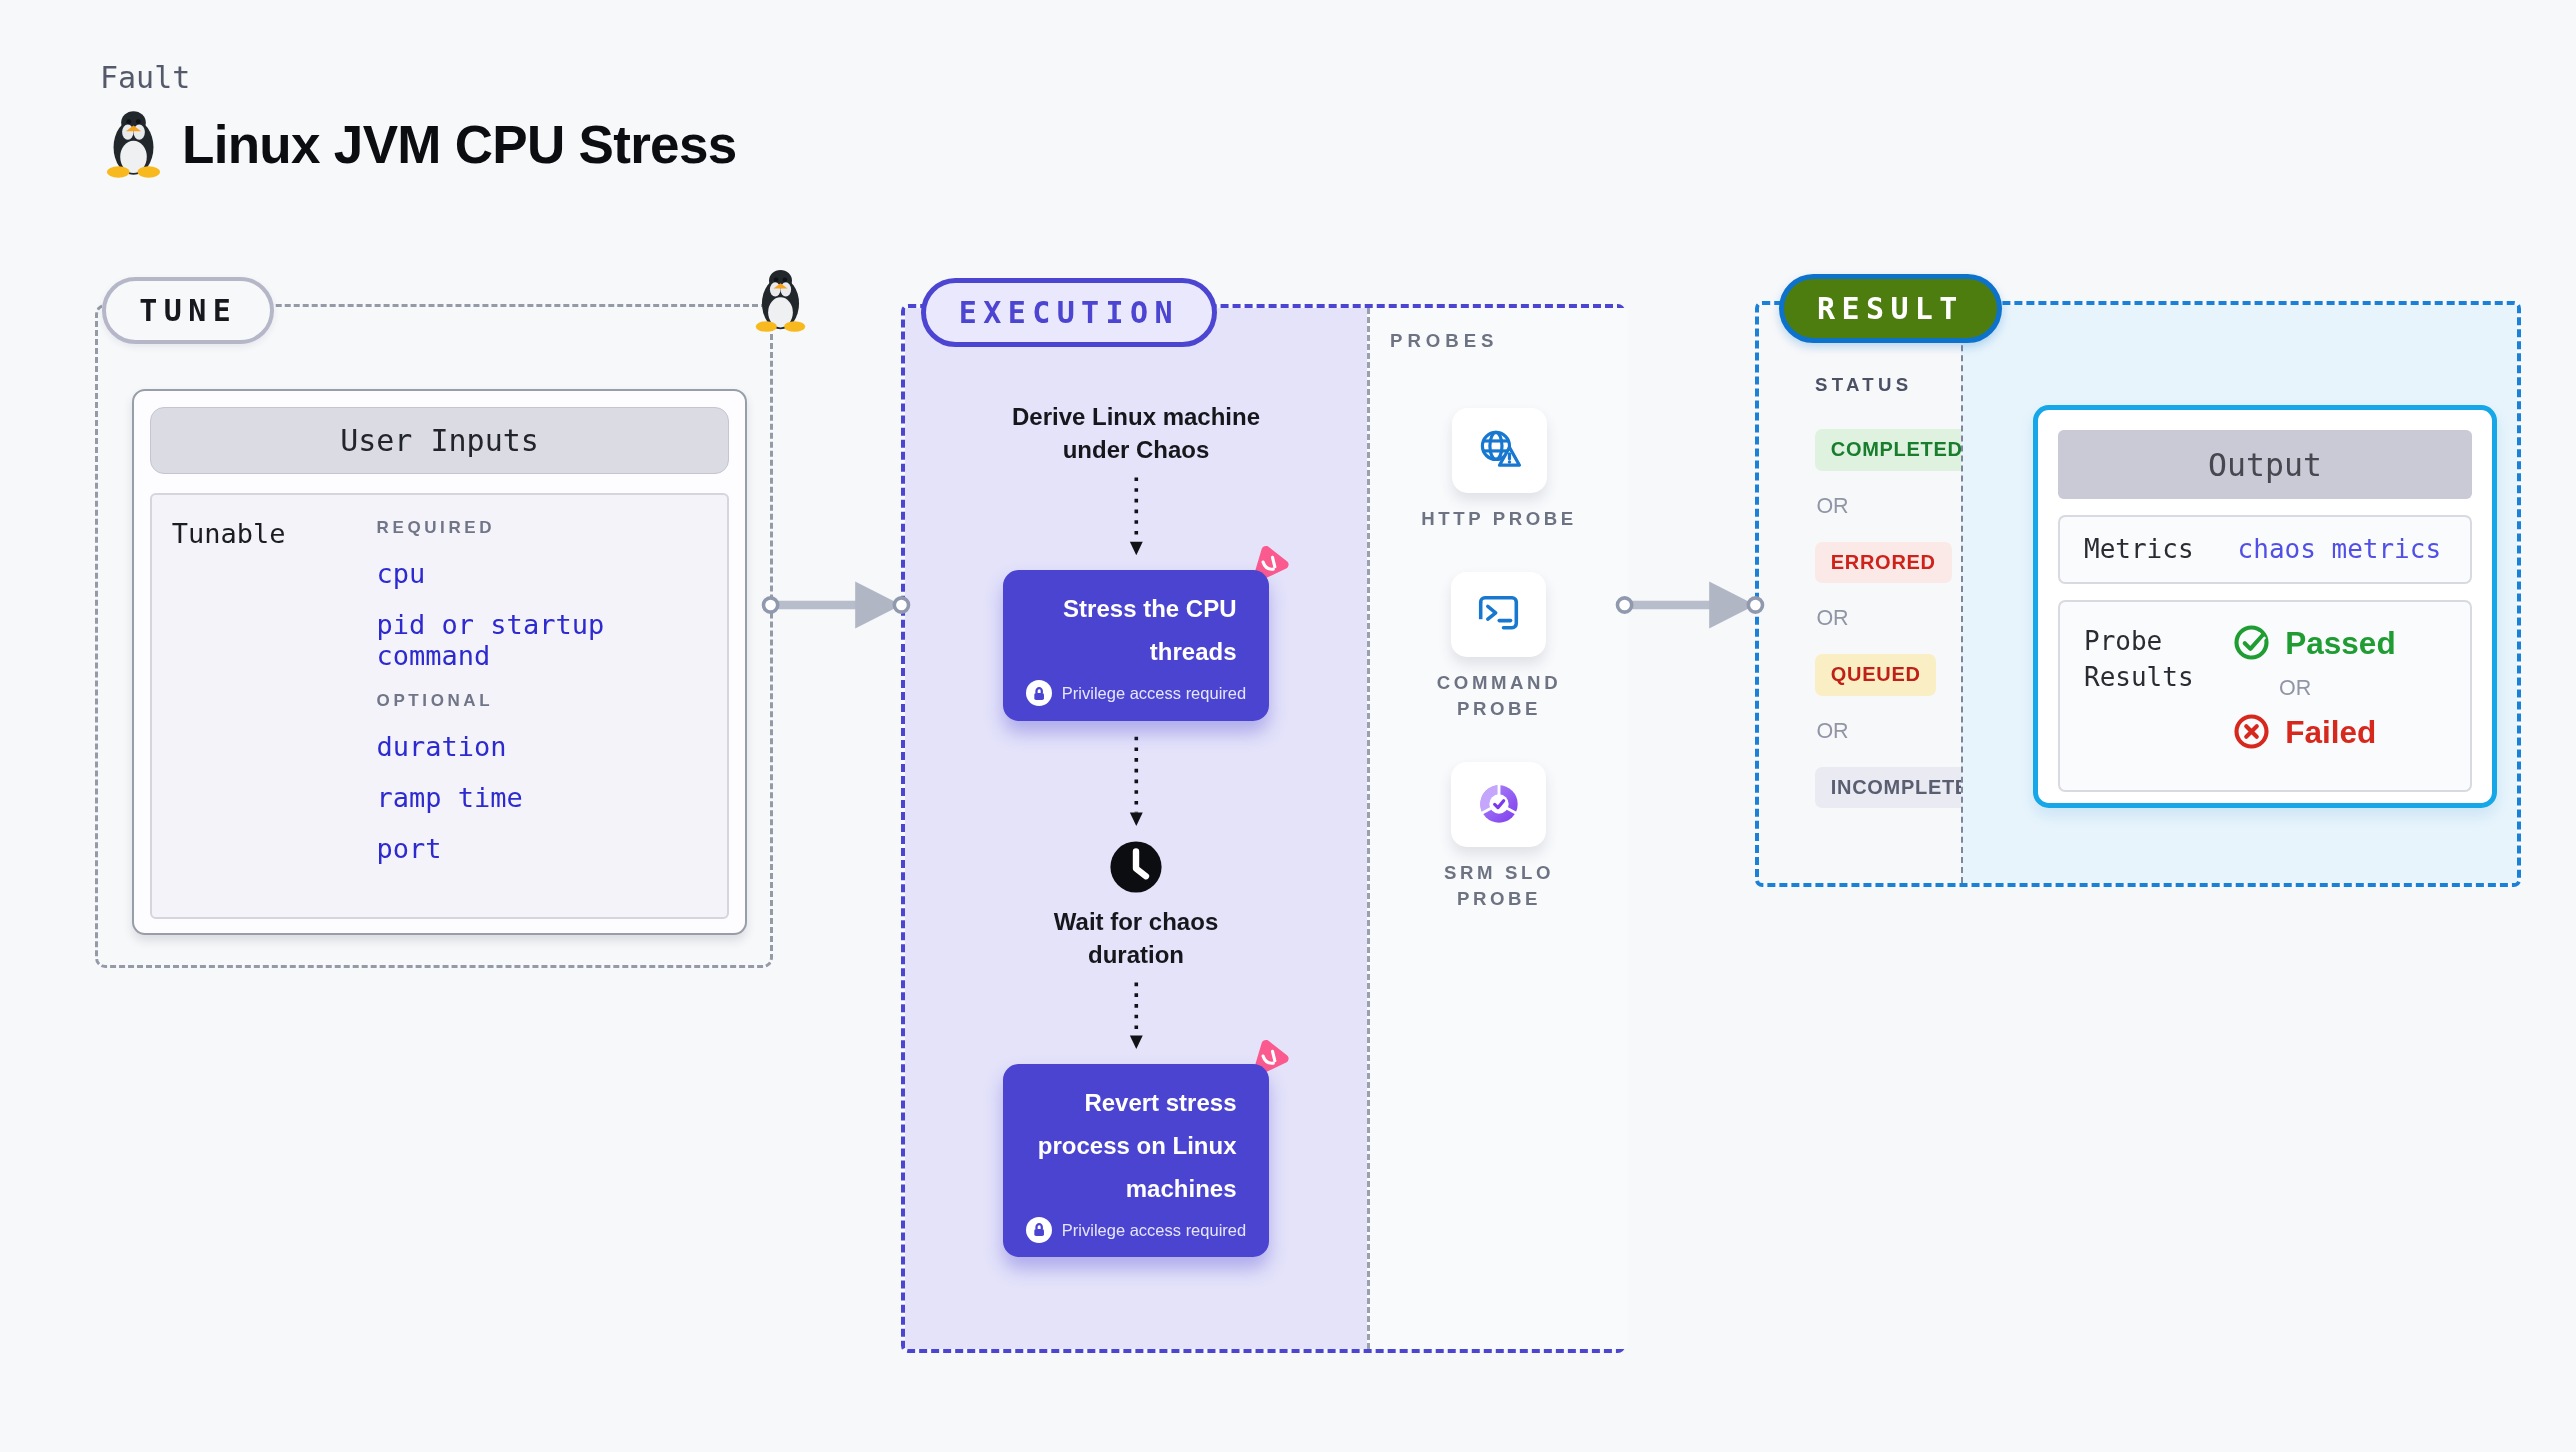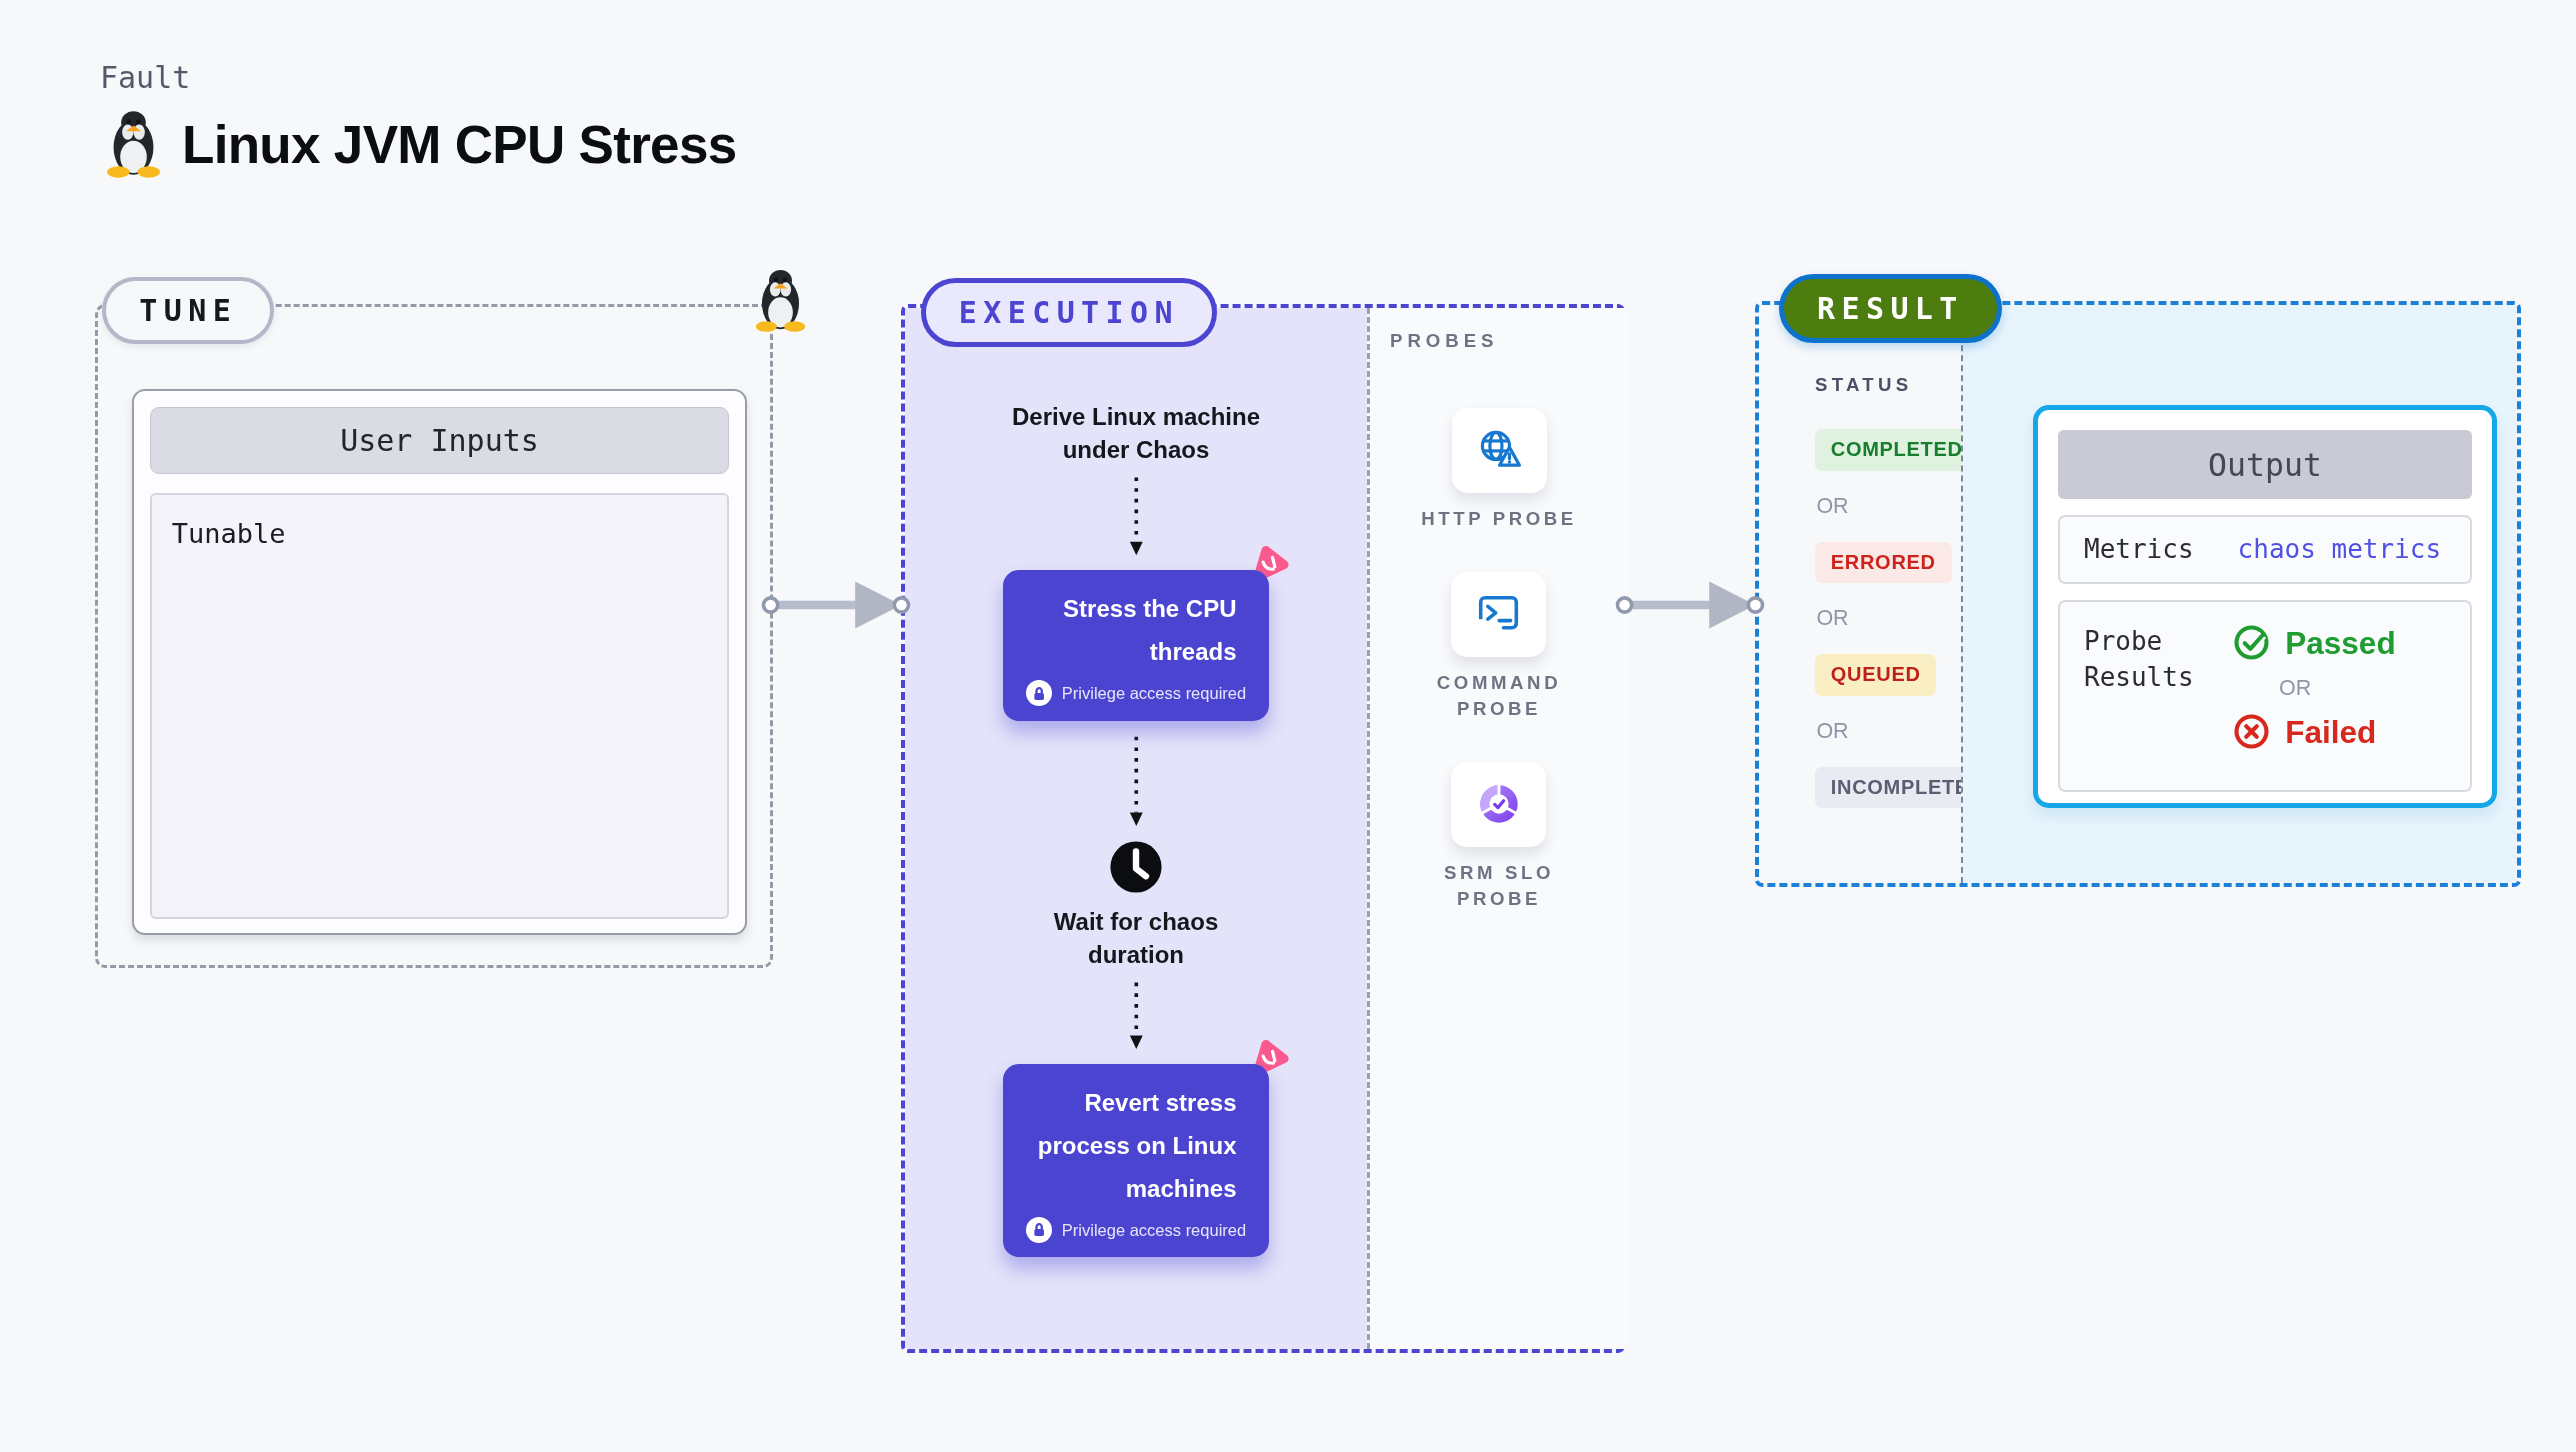--- a/index.html
+++ b/index.html
@@ -15,21 +15,21 @@
   
   .pill { position:absolute; border-radius:716px; font-family:"DejaVu Sans Mono",monospace; font-weight:bold; font-size:30px; letter-spacing:6.4px; padding:12px 33px; z-index:5; white-space:nowrap; }
   .pill.tune { left:4.3px; top:-30px; background:#f7f8fa; border:4.3px solid #b5b7c8; color:#16181e; box-shadow:0 2.9px 7.2px rgba(40,42,60,.08); }
   .pill.execution { left:15.8px; top:-30px; background:#e9e8fc; border:5px solid #4c45d1; color:#4c45d1; }
   .pill.result { left:20px; top:-31.5px; background:#4d7c0f; border:5px solid #0d72cc; color:#ffffff; box-shadow:0 4.3px 10px rgba(13,114,204,.25); }
 
   
   .tune-section { position:absolute; left:95px; top:304px; width:678px; height:664px; border:3.6px dashed #949aa6; border-radius:10px; }
   .tux-corner { position:absolute; left:656px; top:-39px; z-index:6; }
   .user-inputs-card { position:absolute; left:34px; top:82px; width:615px; height:546px; background:#fdfdff; border:2.9px solid #989ea9; border-radius:13px; box-shadow:0 5.7px 10px rgba(60,64,80,.14); }
-  .card-header { position:absolute; left:15.8px; right:15.8px; top:15.8px; height:67px; background:#dbdbe4; border:1.4px solid #c5c5d0; border-radius:9px; display:flex; align-items:center; justify-content:center; font-family:"DejaVu Sans Mono",monospace; font-size:30px; color:#23252c; }
+  .card-header { position:absolute; left:15.8px; right:15.8px; top:15.8px; height:67px; background:#dbdbe4; border:1.4px solid #c5c5d0; border-radius:14px; display:flex; align-items:center; justify-content:center; font-family:"DejaVu Sans Mono",monospace; font-size:30px; color:#23252c; }
   .card-body { position:absolute; left:15.8px; right:15.8px; top:102px; bottom:14.3px; background:#f3f3f9; border:2.1px solid #d5d5dd; border-radius:5.7px; padding:23px 0 0 20px; display:flex; }
   .tunable-label { width:165px; font-family:"DejaVu Sans Mono",monospace; font-size:27px; color:#1b1d23; }
   .tunable-list { display:flex; flex-direction:column; gap:20px; margin-left:43px; }
   .group-heading { font-size:17px; font-weight:bold; letter-spacing:3.6px; color:#707588; }
   .tunable-item { font-family:"DejaVu Sans Mono",monospace; font-size:27px; color:#2d2bd0; }
 
   
   .execution-section { position:absolute; left:901px; top:304px; width:724px; height:1049px; border:4.3px dashed #4c45d1; border-radius:7.2px; }
   .exec-flow { position:absolute; left:0; top:0; bottom:0; width:462px; background:#e4e3fa; border-radius:2.9px 0 0 2.9px; display:flex; flex-direction:column; align-items:center; padding-top:92px; }
   .derive-text { width:272px; text-align:center; font-size:24px; font-weight:bold; color:#15171c; line-height:33px; }
@@ -117,20 +117,29 @@
         <polygon points="30,17 22,23 38,23" fill="#f6a21d"></polygon>
         <ellipse cx="14" cy="66" rx="12" ry="6" fill="#f8b91f"></ellipse>
         <ellipse cx="46" cy="66" rx="12" ry="6" fill="#f8b91f"></ellipse>
       </svg>
     </span>
 
     <div class="user-inputs-card">
       <div class="card-header mono">User Inputs</div>
       <div class="card-body">
         <div class="tunable-label mono">Tunable</div>
+        <div class="tunable-list">
+          <div class="group-heading">REQUIRED</div>
+          <div class="tunable-item">cpu</div>
+          <div class="tunable-item">pid or startup command</div>
+          <div class="group-heading">OPTIONAL</div>
+          <div class="tunable-item">duration</div>
+          <div class="tunable-item">ramp time</div>
+          <div class="tunable-item">port</div>
+        </div>
       </div>
     </div>
   </div>
 
   <svg class="h-arrow" style="left:761px; top:573px;" width="150" height="64" viewBox="0 0 210 90">
     <rect x="18" y="39" width="116" height="12" fill="#b7bdca"></rect>
     <polygon points="132,12 197,45 132,78" fill="#b0b6c4"></polygon>
     <circle cx="13" cy="45" r="10" fill="#ffffff" stroke="#9099ad" stroke-width="5"></circle>
     <circle cx="197" cy="45" r="10" fill="#ffffff" stroke="#9099ad" stroke-width="5"></circle>
   </svg>

